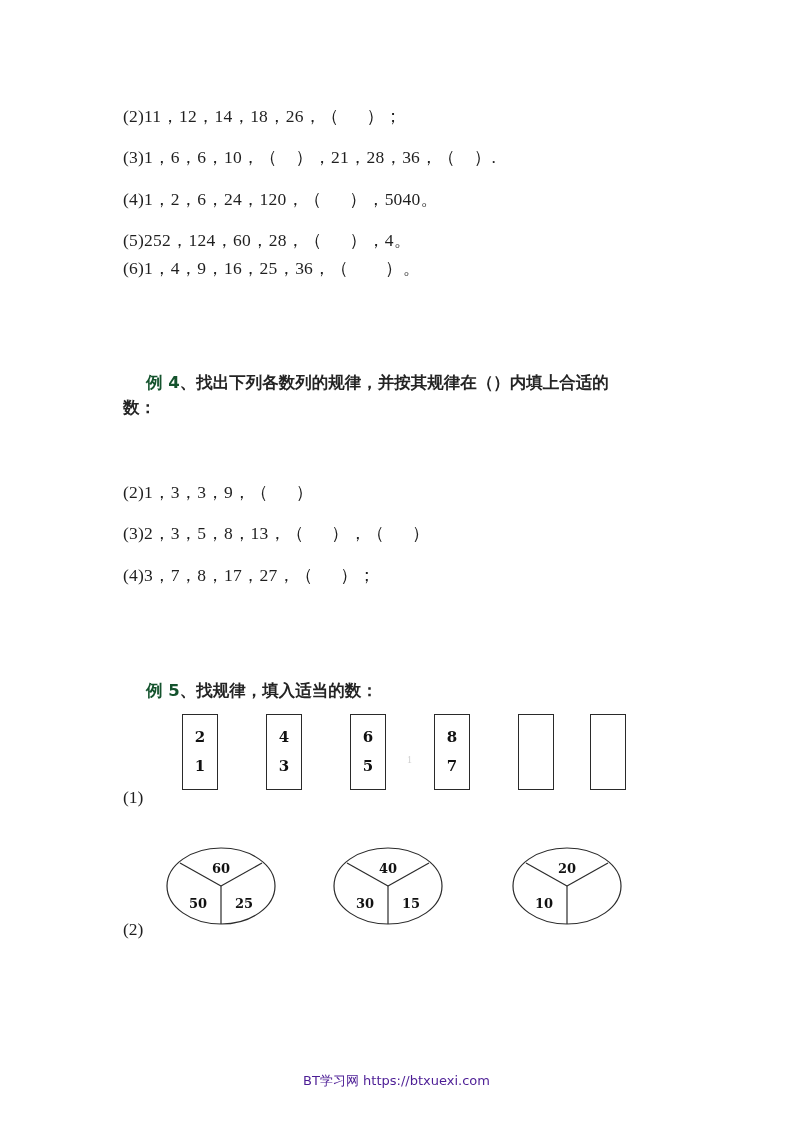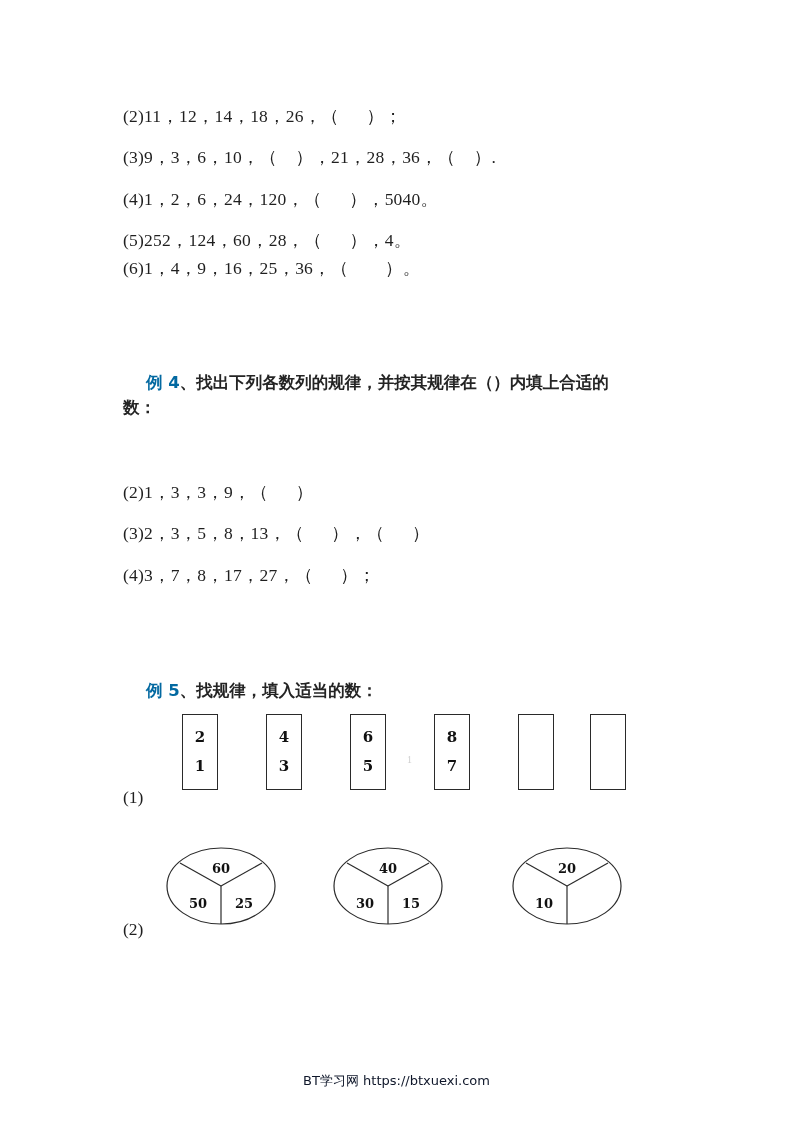--- a/index.html
+++ b/index.html
@@ -44,21 +44,21 @@
     position: absolute;
     left: 123px;
     white-space: pre;
     font-family: "DejaVu Sans", "Liberation Sans", sans-serif;
     font-size: 16.5px;
     font-weight: bold;
     line-height: 1;
     color: #232323;
   }
   .heading .mark {
-    color: #0369a1;
+    color: #14532d;
   }
   .heading .body {
     font-weight: bold;
     color: #242424;
   }
   .cont {
     position: absolute;
     left: 123px;
     white-space: pre;
     font-family: "DejaVu Sans", "Liberation Sans", sans-serif;
@@ -127,31 +127,31 @@
 
   
   .footer {
     position: absolute;
     left: 0;
     width: 793px;
     text-align: center;
     white-space: pre;
     font-family: "DejaVu Sans", "Liberation Sans", sans-serif;
     font-size: 13px;
-    color: #0f172a;
+    color: #4c1d95;
     line-height: 1;
   }
 </style>
 </head>
 <body>
 
 <div class="page">
 
   <div class="line seq" style="top:108px">(2)11，12，14，18，26，（      ）；</div>
-  <div class="line seq" style="top:149px">(3)9，3，6，10，（    ），21，28，36，（    ）.</div>
+  <div class="line seq" style="top:149px">(3)1，6，6，10，（    ），21，28，36，（    ）.</div>
   <div class="line seq" style="top:191px">(4)1，2，6，24，120，（      ），5040。</div>
   <div class="line seq" style="top:232px">(5)252，124，60，28，（      ），4。</div>
   <div class="line seq" style="top:260px">(6)1，4，9，16，25，36，（        ）。</div>
 
   <div class="heading" style="top:358px">
     <span class="mark">例 4</span><span class="body">、</span><span class="body">找出下列各数列的规律，并按其规律在（）内填上合适的</span>
   </div>
   <div class="cont" style="top:400px">数：</div>
 
   <div class="line seq" style="top:484px">(2)1，3，3，9，（      ）</div>

